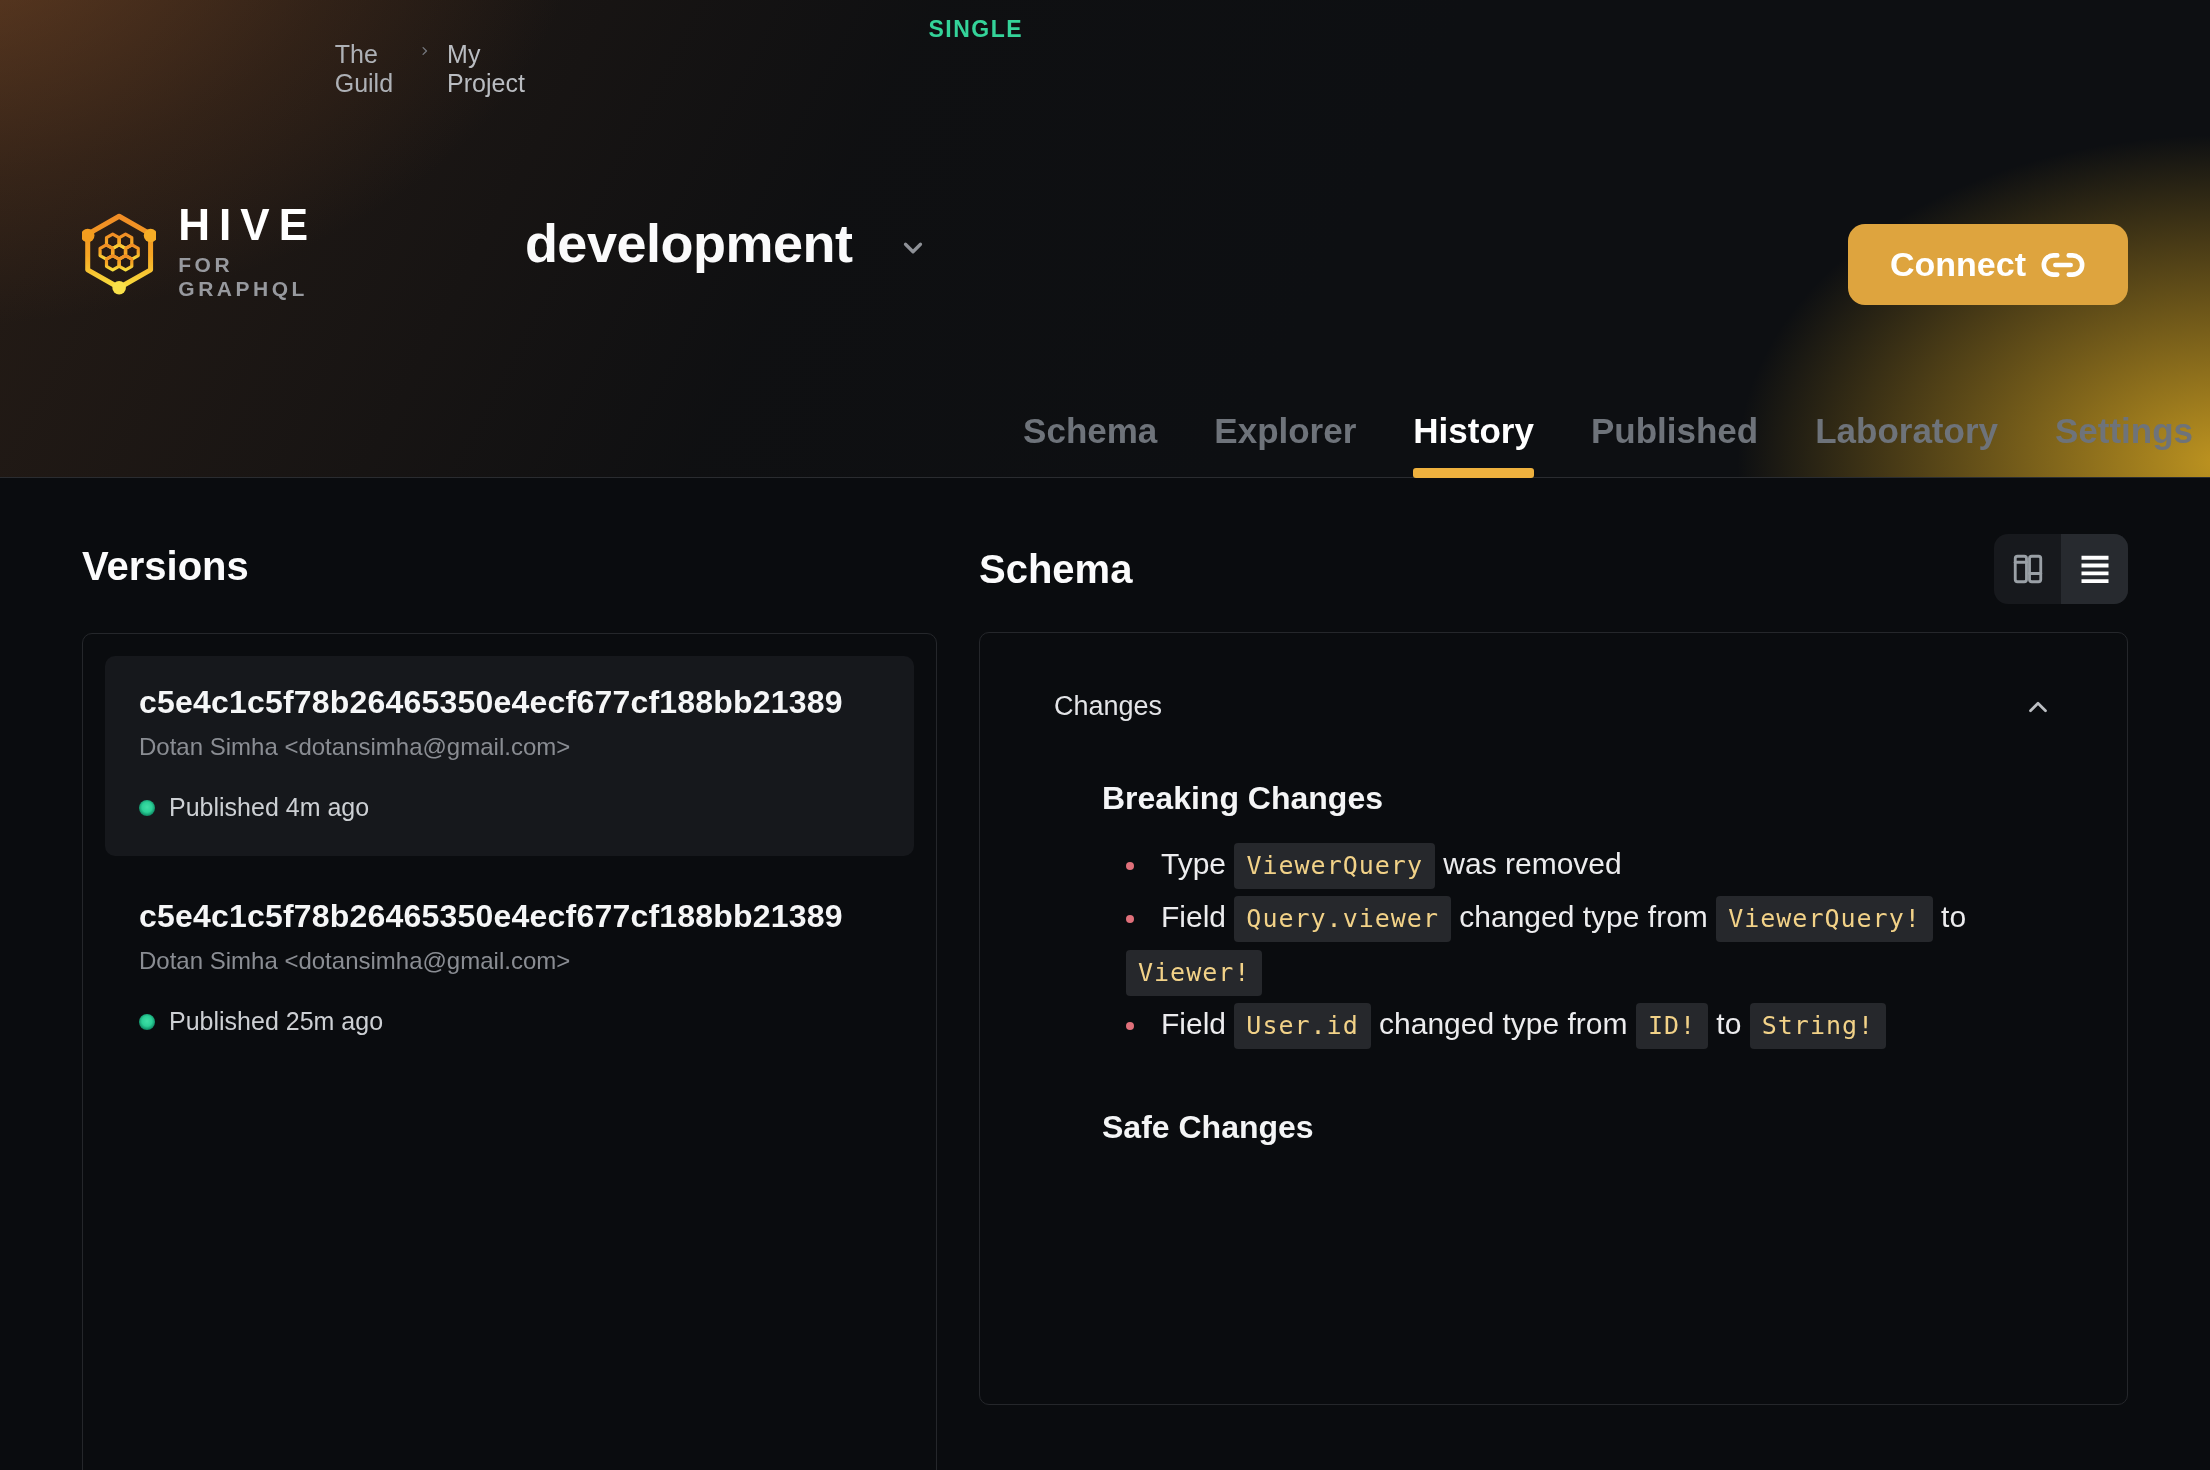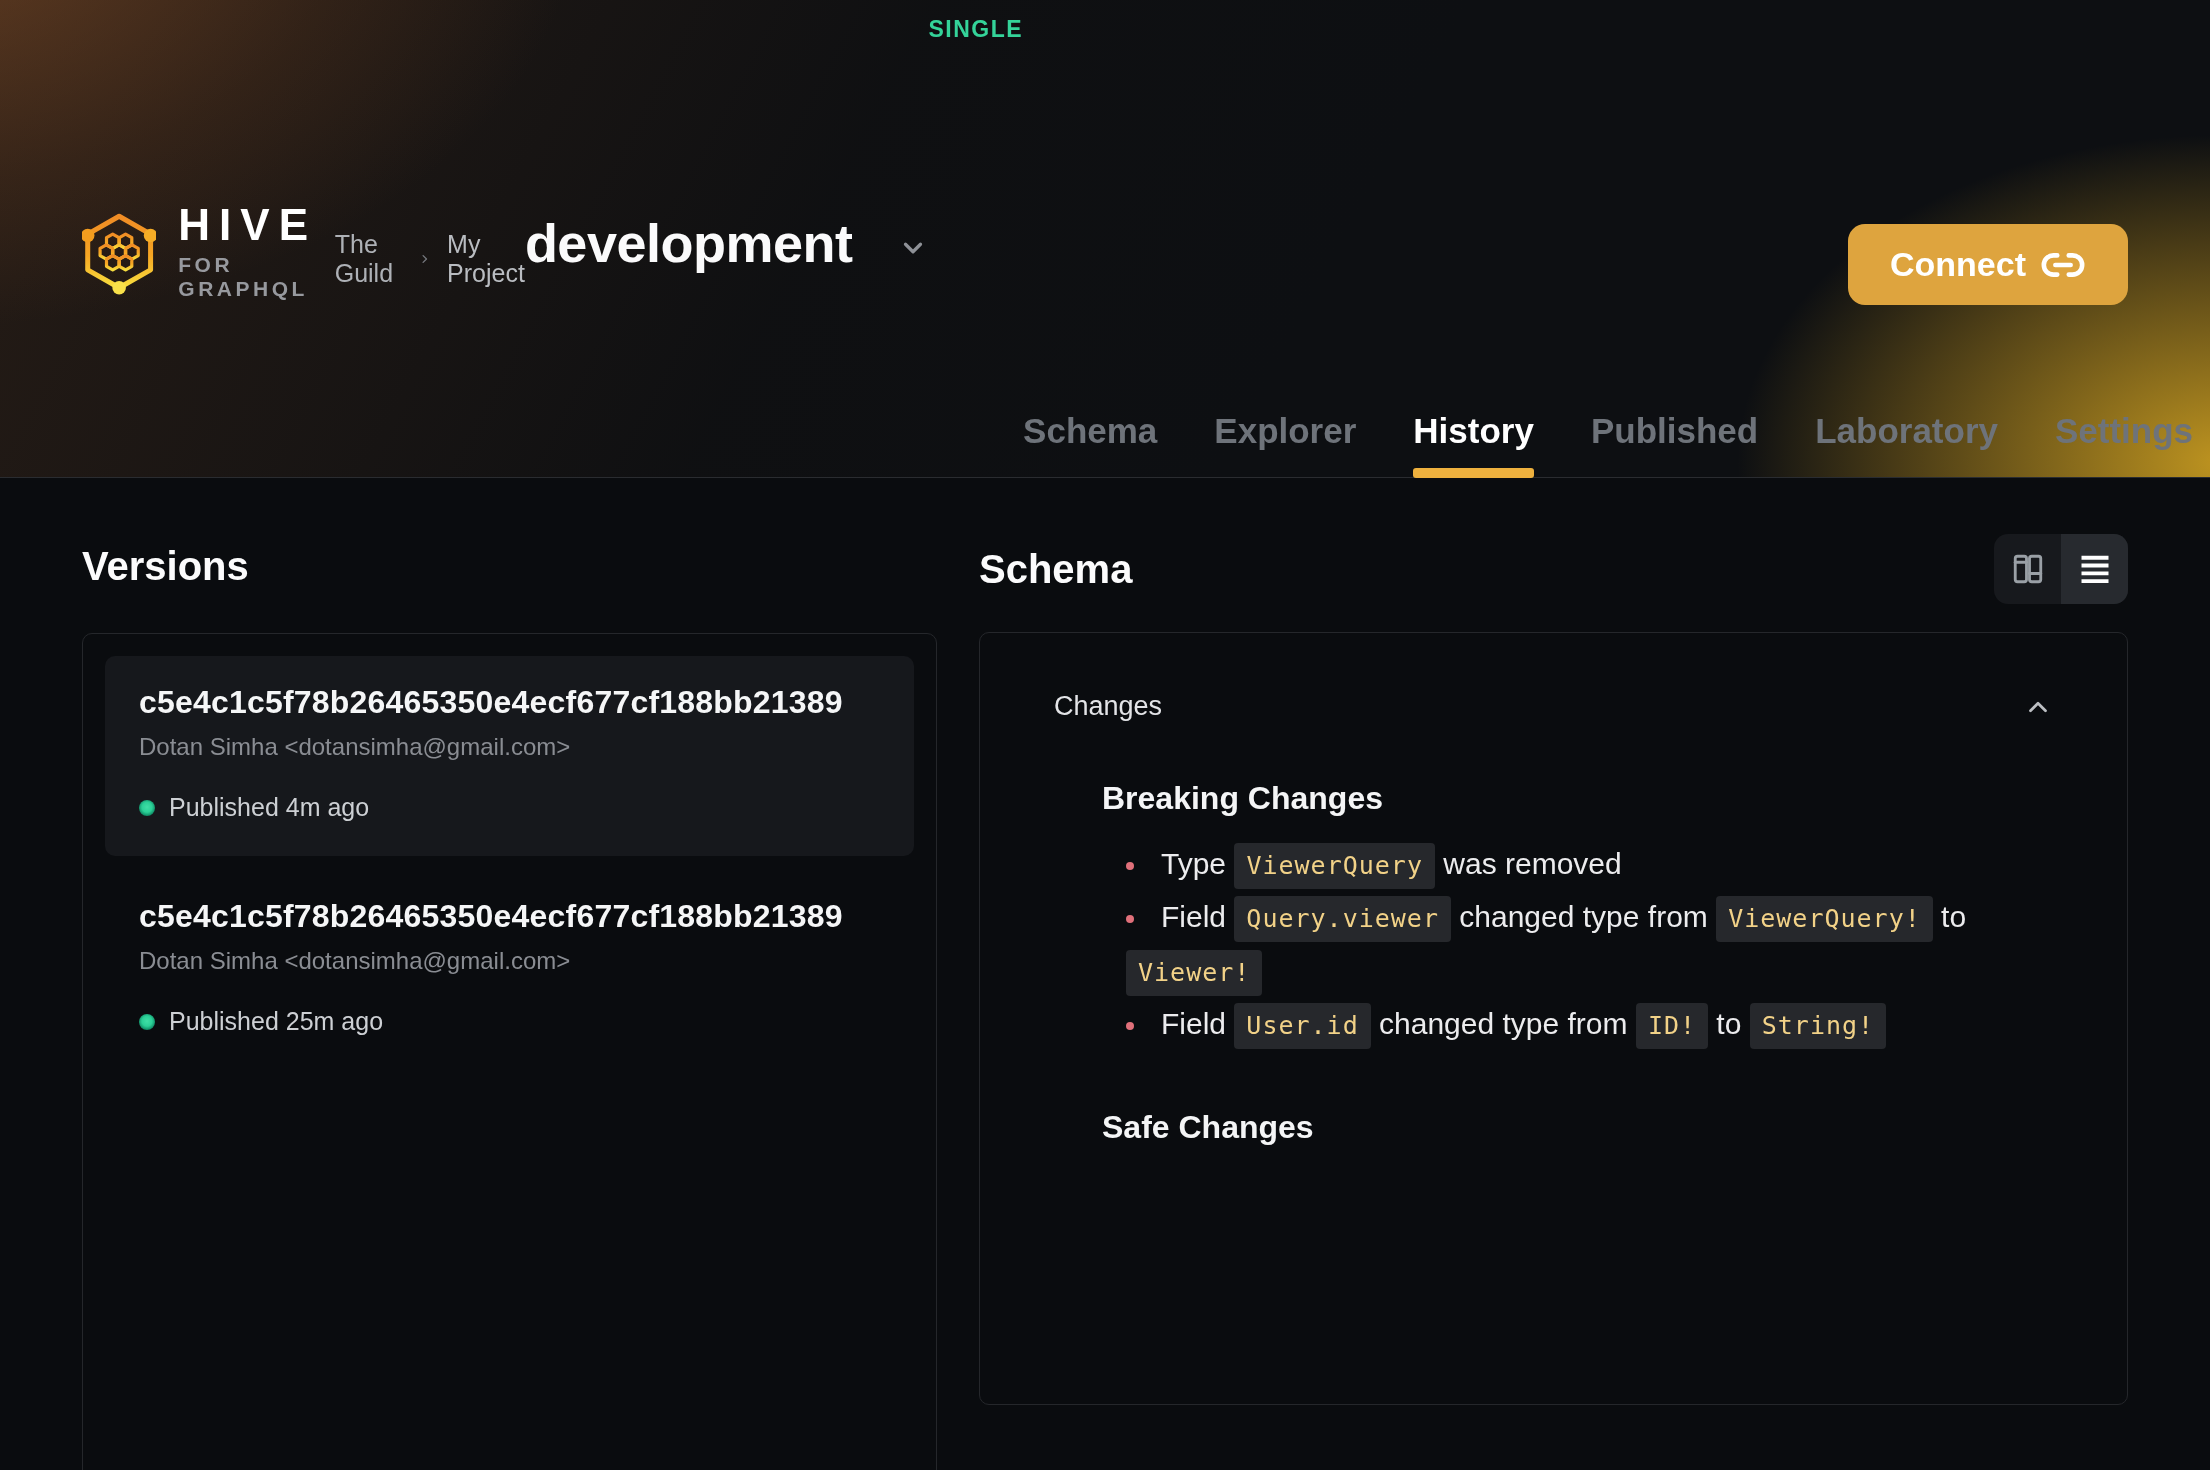--- a/index.html
+++ b/index.html
@@ -26,21 +26,21 @@
   }
   .logo-row { display:flex; align-items:center; gap:22px; margin-top:26px; }
   .logo-mark { width:92px; height:100px; }
   .wordmark .brand-name {
     font-size:44px; font-weight:800; letter-spacing:9px; color:#ffffff; line-height:1.05;
   }
   .wordmark .brand-tagline {
     font-size:21px; font-weight:700; letter-spacing:3.5px; color:#97999e; margin-top:4px;
   }
 
-  .breadcrumb { display:flex; align-items:center; gap:16px; margin-top:40px; font-size:25px; }
+  .breadcrumb { display:flex; gap:16px; margin-top:40px; font-size:25px; }
   .crumb-org { color:#aeb1b6; cursor:pointer; }
   .crumb-sep { width:22px; height:22px; color:#74777d; }
   .crumb-project { color:#b9bcc1; cursor:pointer; }
 
   .title-row { display:flex; align-items:center; gap:46px; margin-top:8px; }
   .target-title { font-size:54px; font-weight:700; color:#fafafb; letter-spacing:-0.5px; }
   .title-caret { width:30px; height:30px; color:#8e9197; cursor:pointer; margin-top:10px; }
   .target-badge {
     margin-top:16px; font-size:23px; font-weight:700; letter-spacing:1.5px; color:#34d399;
   }

